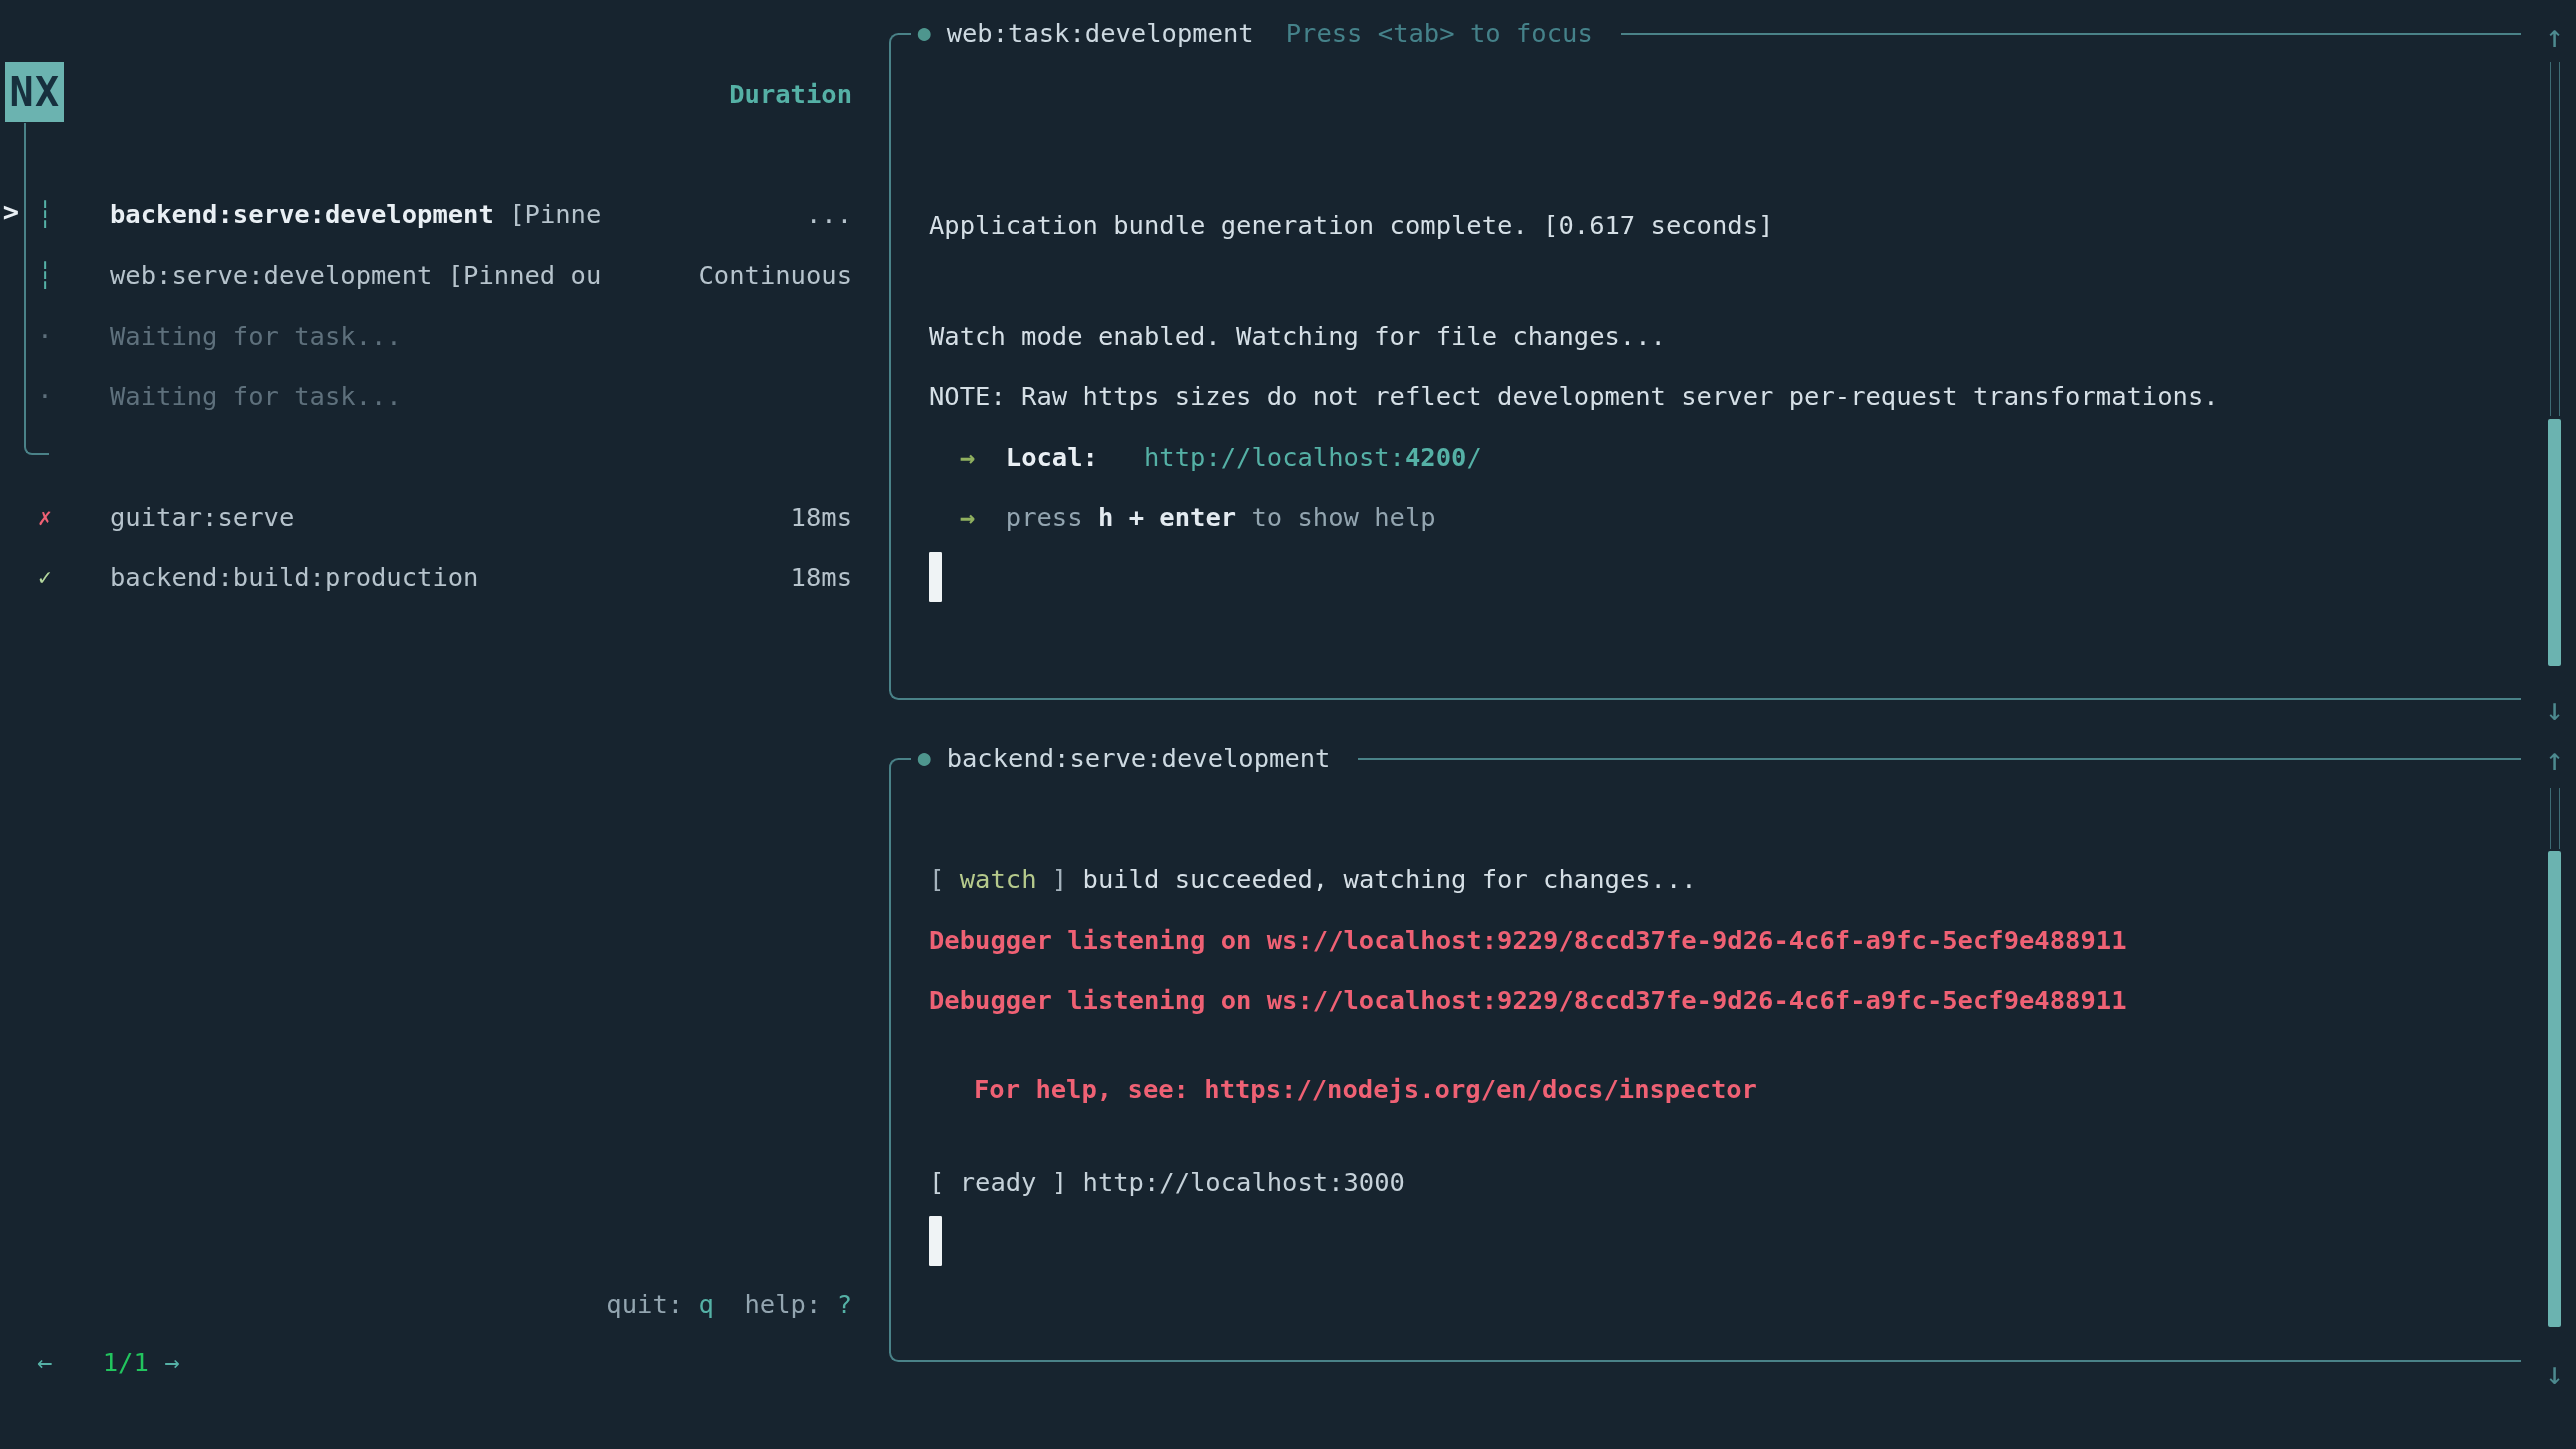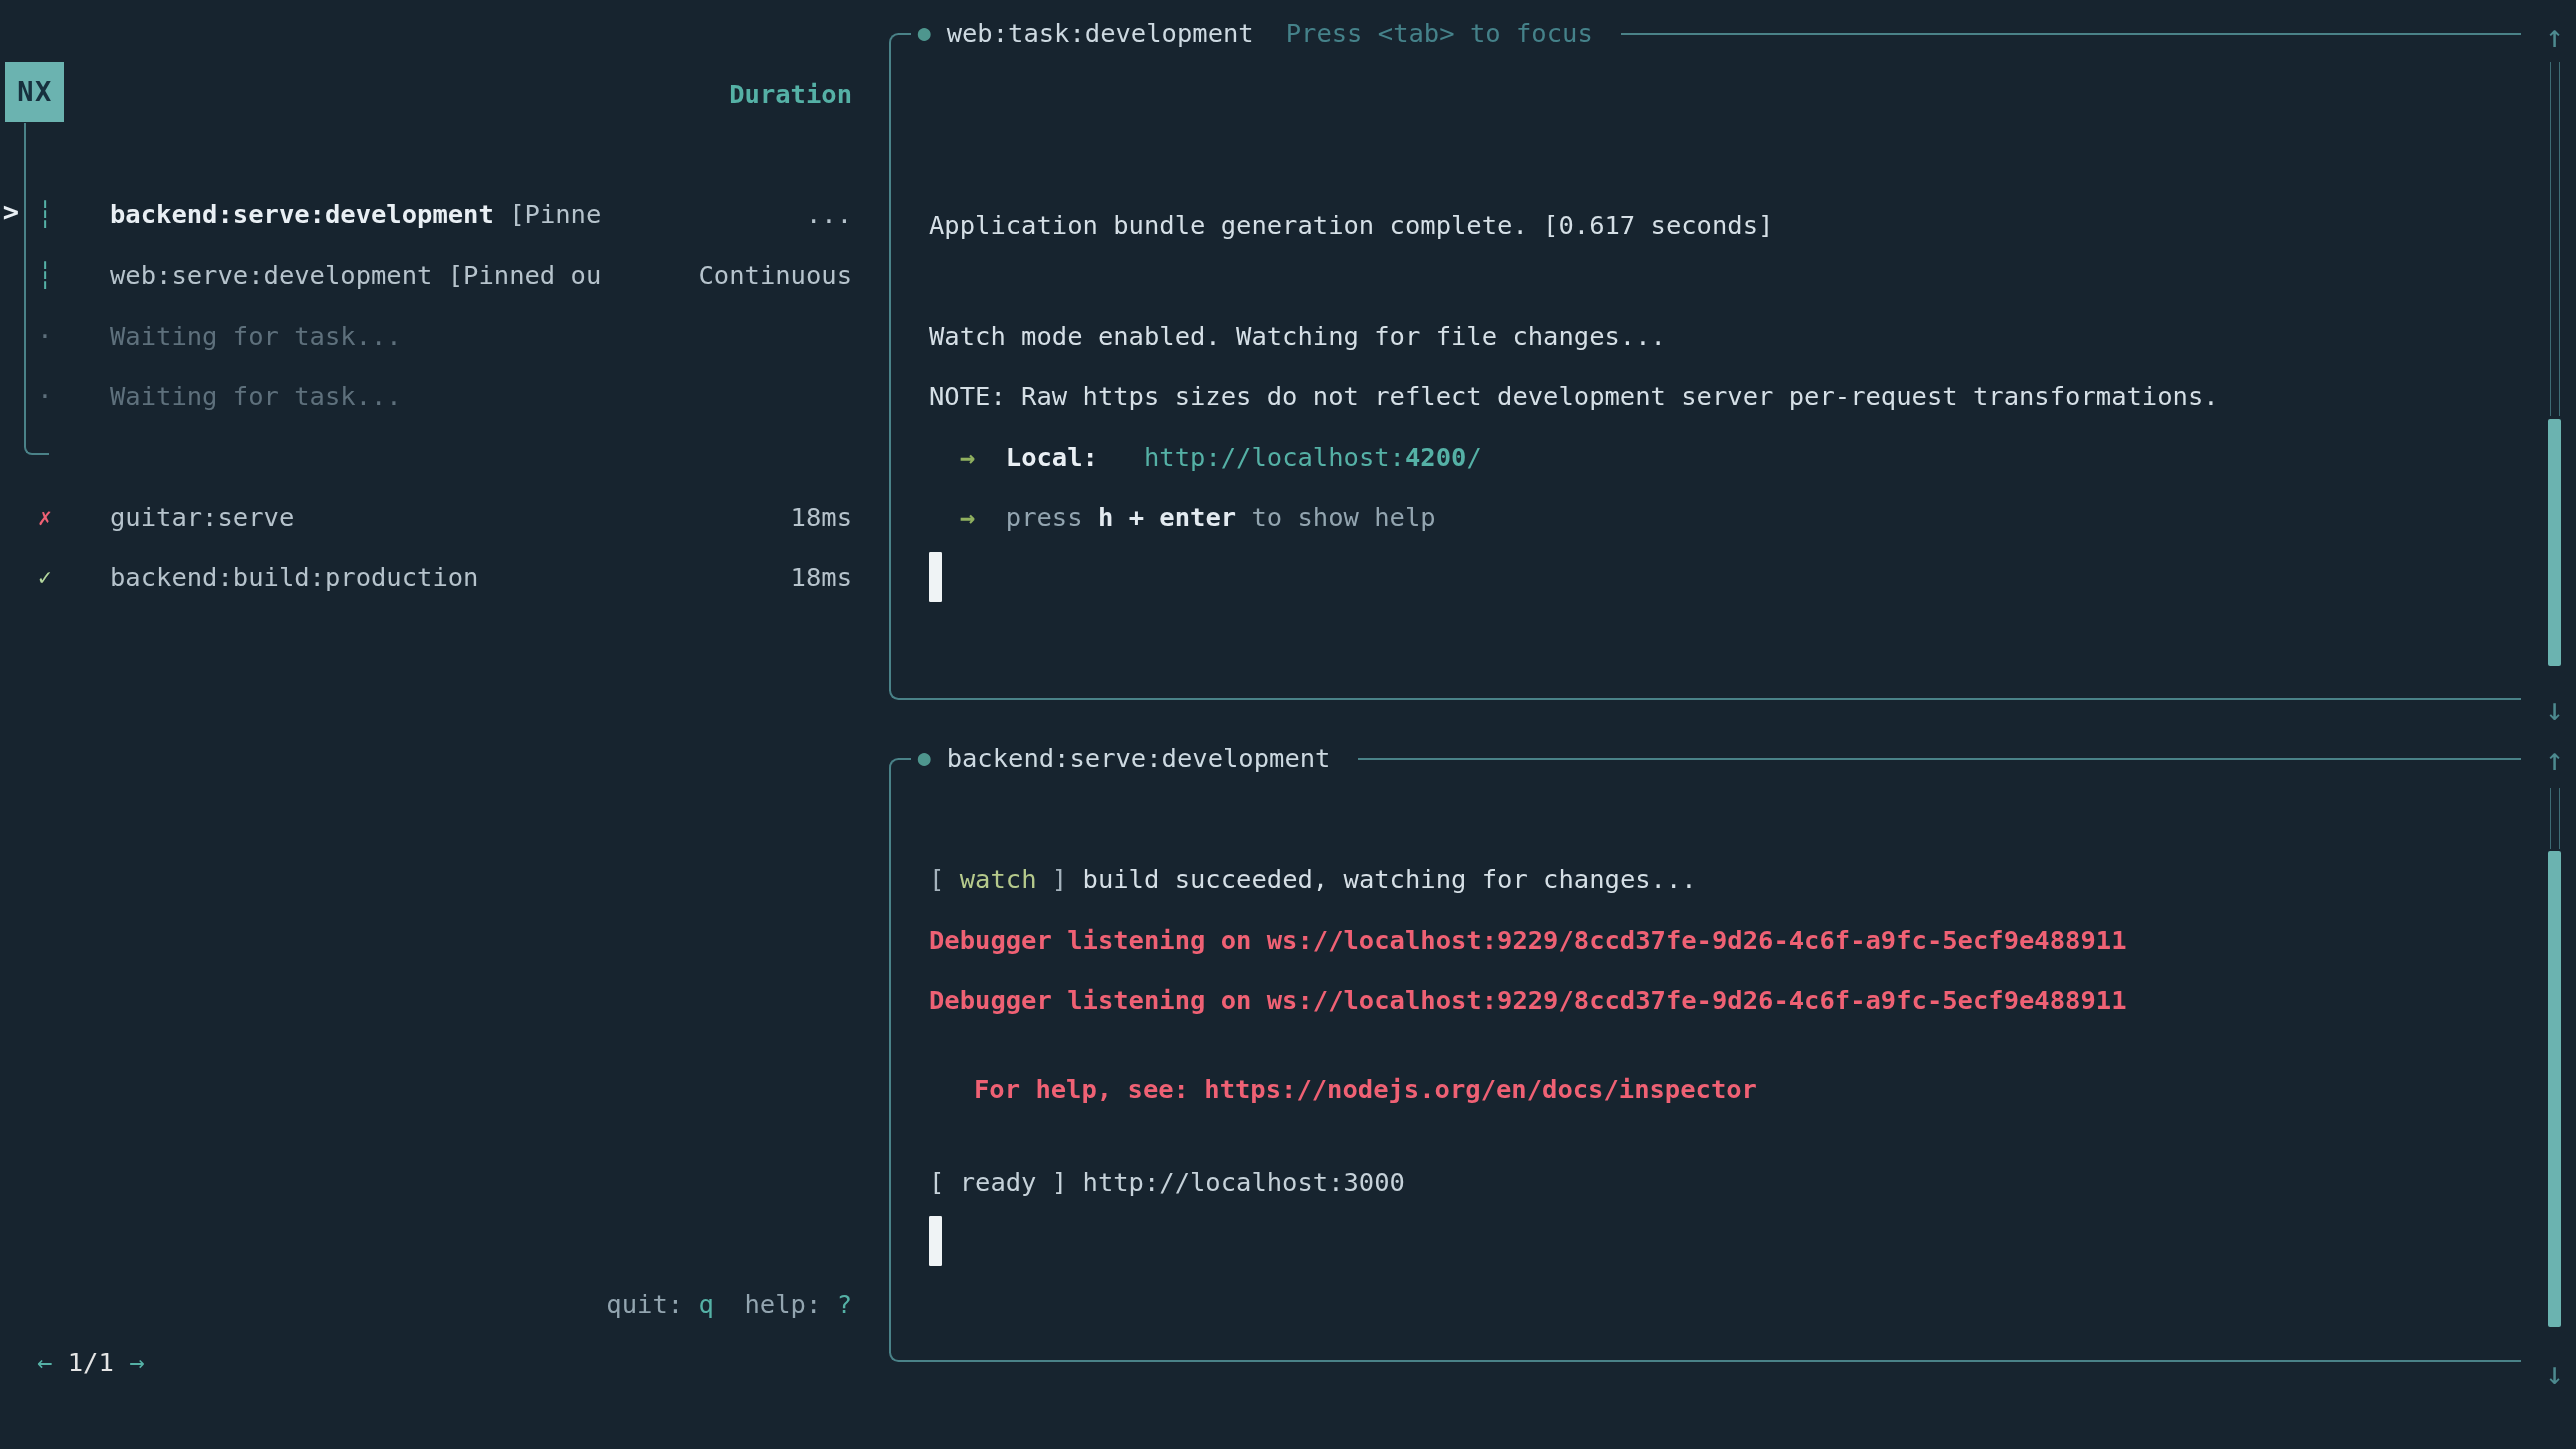--- a/index.html
+++ b/index.html
@@ -6,21 +6,21 @@
   #app{
     position:relative;width:2576px;height:1449px;overflow:hidden;
     background:#17242F;
     font-family:"DejaVu Sans Mono","DejaVu Sans",monospace;
     font-size:25.5px;line-height:38px;color:#D5DFE6;
   }
   .abs{position:absolute;white-space:pre;}
   .row-right{position:absolute;white-space:pre;right:1724px;text-align:left;}
   #nx-logo{
     position:absolute;left:5.4px;top:62px;width:59px;height:60px;
-    background:#6BB3B0;color:#17303E;font-weight:bold;font-size:27px;
+    background:#6BB3B0;color:#17303E;font-weight:bold;font-size:40px;
     display:flex;align-items:center;justify-content:center;letter-spacing:1.3px;
   }
   #tree-line{
     position:absolute;left:24px;top:123px;width:23px;height:330px;
     border-left:2px solid #4A8288;border-bottom:2px solid #4A8288;
     border-bottom-left-radius:8px;
   }
   .panel-box{
     position:absolute;left:889px;width:1630px;
     border-left:2px solid #4A8288;border-top:2px solid #4A8288;border-bottom:2px solid #4A8288;
@@ -76,21 +76,21 @@
         <div class="abs" style="left: 110px; top: 498px;"><span style="color: rgb(182, 195, 204);">guitar:serve</span></div>
         <div class="row-right" style="top: 498px; color: rgb(182, 195, 204);">18ms</div>
       </div>
       <div>
         <span class="icon-cell abs" style="top: 558px; color: rgb(180, 216, 158); font-size: 23px; font-weight: bold;">✓</span>
         <div class="abs" style="left: 110px; top: 558px;"><span style="color: rgb(182, 195, 204);">backend:build:production</span></div>
         <div class="row-right" style="top: 558px; color: rgb(182, 195, 204);">18ms</div>
       </div>
     </div>
 
-  <div class="abs" style="left:37px;top:1343px;"><span style="color:#55B1A6;">←</span><span style="color:#93A5B0;"> </span><span style="color:#e5e5e5;">1/1</span><span> </span><span style="color:#55B1A6;">→</span></div>
+  <div class="abs" style="left:37px;top:1343px;"><span style="color:#55B1A6;">←</span><span style="color:#93A5B0;"> </span><span style="color:#22c55e;margin-left:35px;">1/1</span><span> </span><span style="color:#55B1A6;">→</span></div>
 
   <div class="row-right" style="top:1285px;"><span style="color:#93A5B0;">quit: </span><span style="color:#55B1A6;">q</span><span style="color:#93A5B0;">  help: </span><span style="color:#55B1A6;">?</span></div>
 
   <div class="panel-box" style="top:33px;height:663px;"></div>
   <div class="title-strip" style="left:911px;top:14px;">
     <span class="bullet">●</span>
     <span class="ptitle">web:task:development</span>
     <span class="phint">Press &lt;tab&gt; to focus</span>
   </div>
   <div id="panel0-lines">

